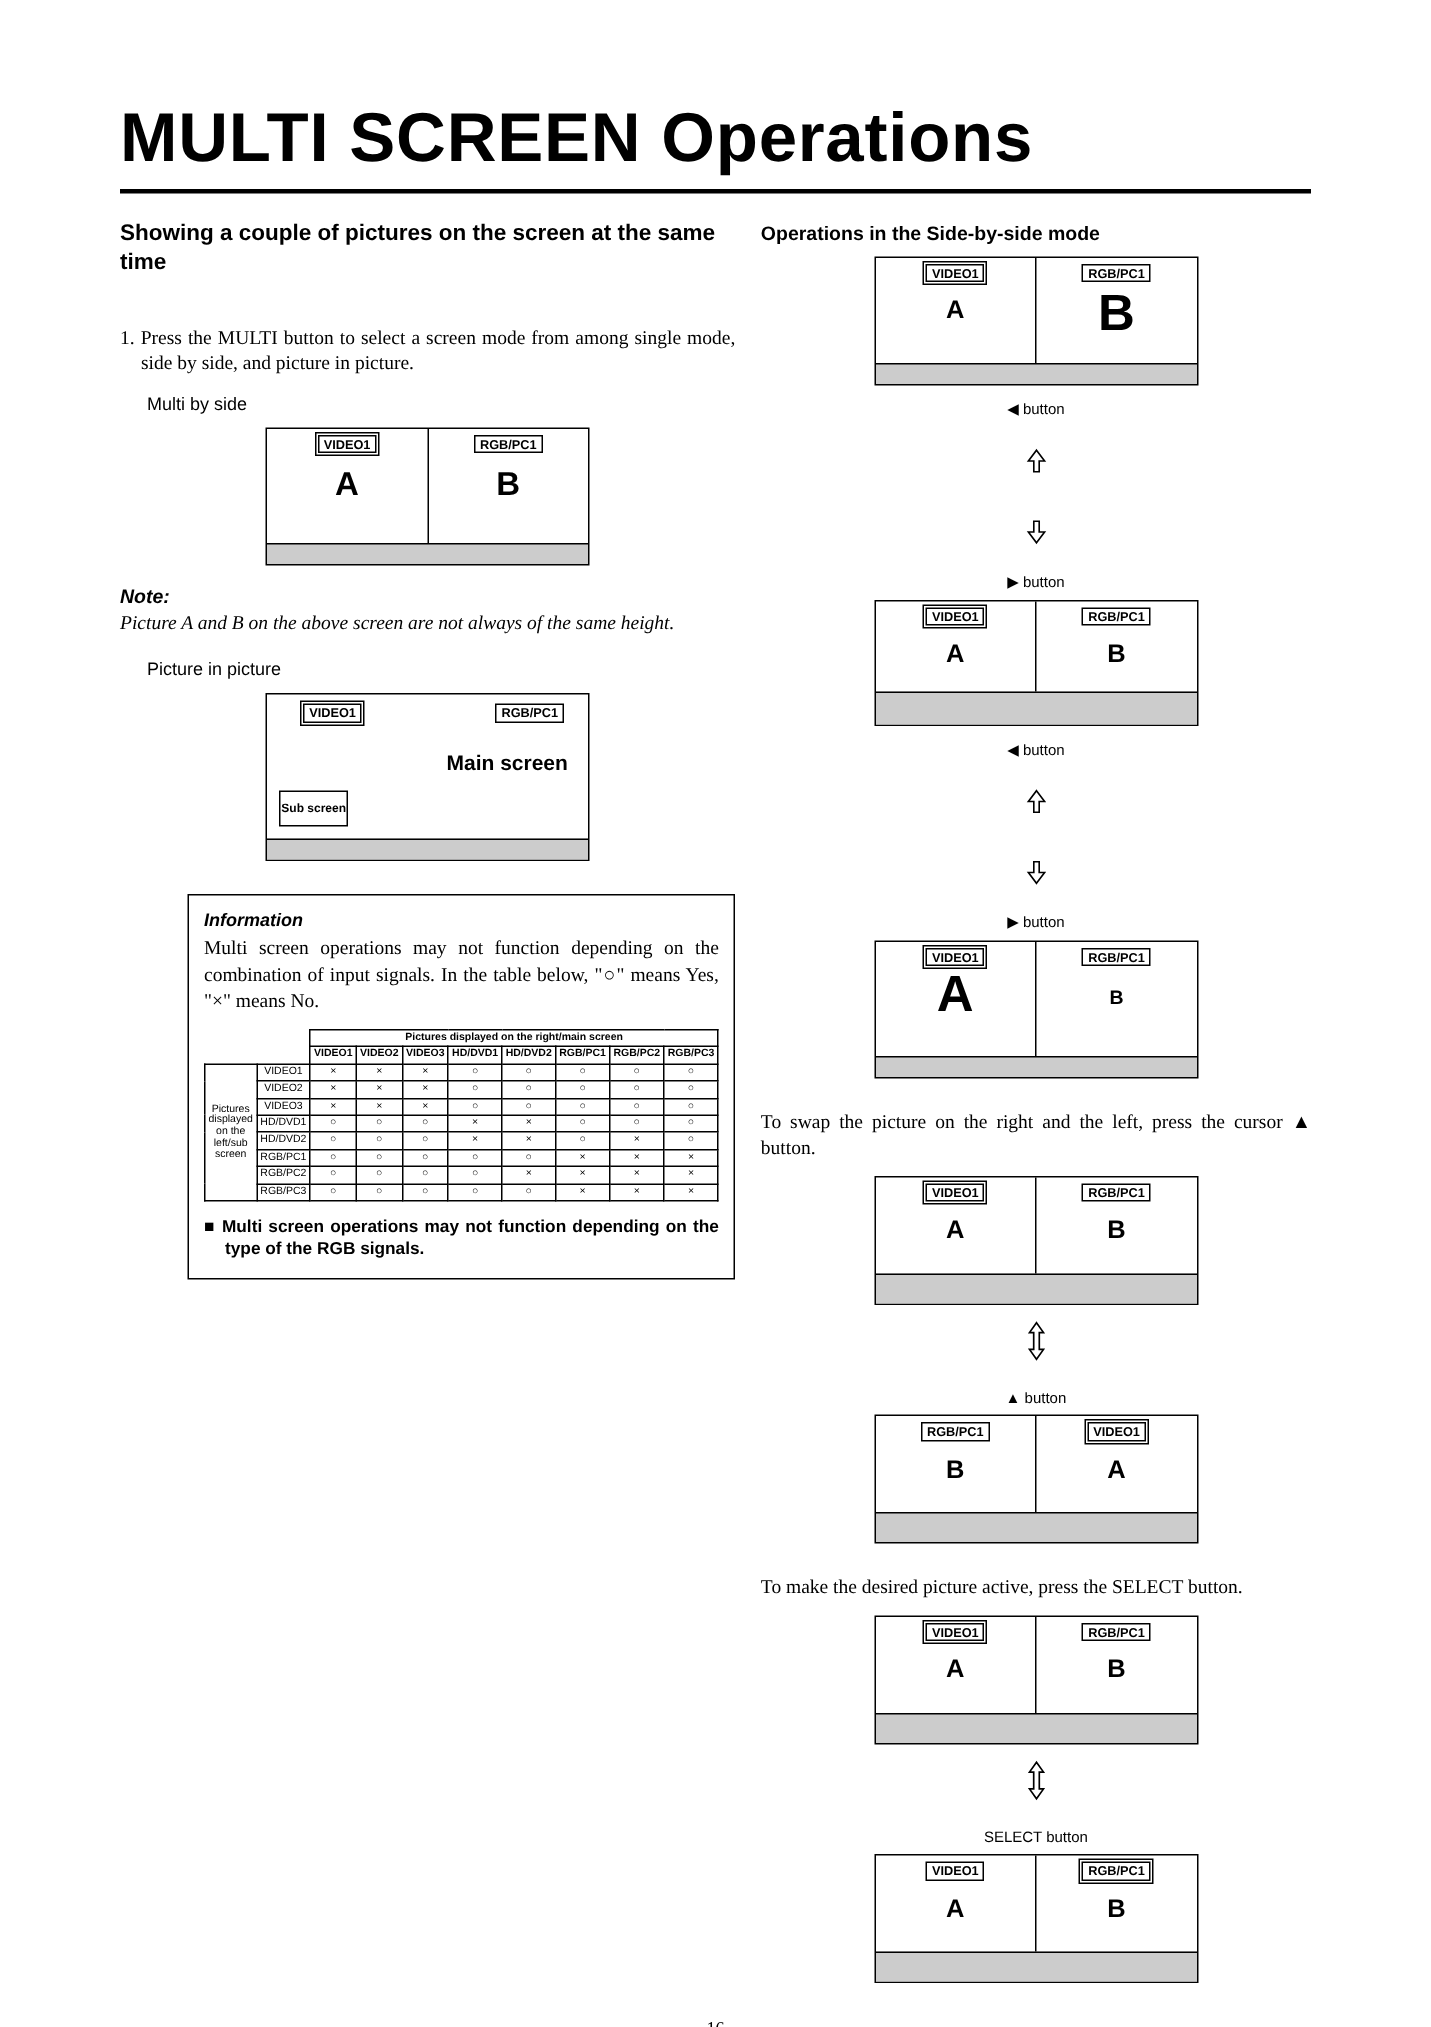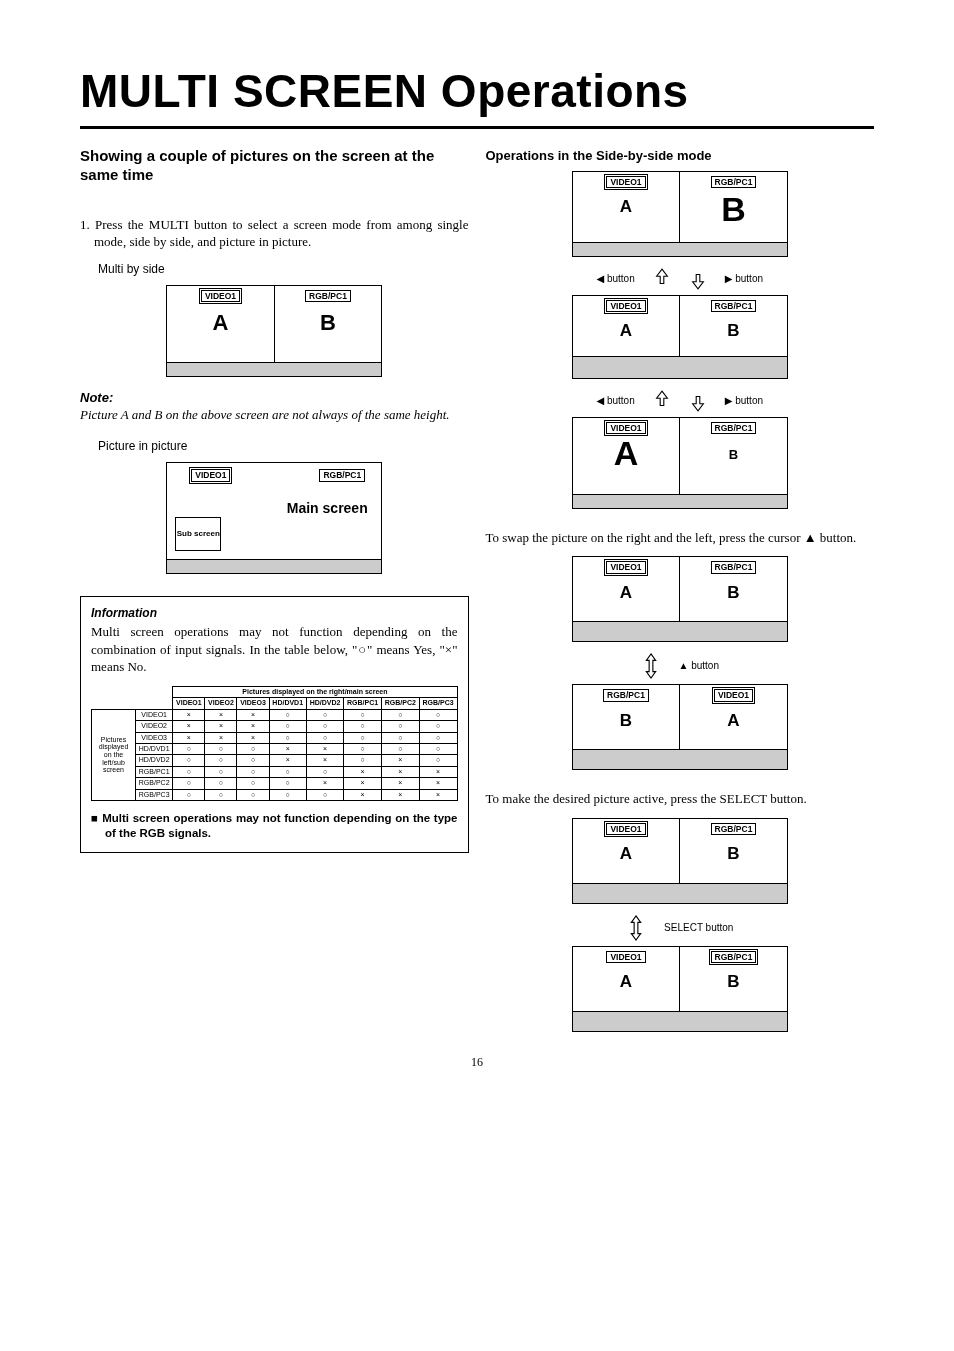--- a/index.html
+++ b/index.html
@@ -76,34 +76,35 @@
     font-family: Arial, Helvetica, sans-serif;
     font-weight: 900;
     font-style: italic;
     font-size: 13px;
     margin: 12px 0 0 0;
   }
   .note-body { font-style: italic; margin: 0 0 14px 0; }
   .pip-pane { position: relative; height: 96px; }
   .pip-sub {
     position: absolute; left: 8px; bottom: 8px;
-    width: 46px; height: 34px; border: 1px solid #000;
+    width: 46px; height: 24px; border: 1px solid #000;
     display: flex; align-items: center; justify-content: center;
     font-family: Arial, Helvetica, sans-serif; font-size: 8px; font-weight: bold; text-align: center; line-height: 1.1;
   }
   .pip-main {
     position: absolute; right: 0; top: 36px; width: 108px; text-align: center;
     font-family: Arial, Helvetica, sans-serif; font-weight: bold; font-size: 14px;
   }
   .pip-chip-left { position: absolute; left: 24px; top: 6px; }
   .pip-chip-right { position: absolute; right: 16px; top: 6px; }
   .info-box {
     border: 1px solid #000;
     padding: 8px 10px 10px 10px;
     margin-top: 22px;
+    margin-left: 45px;
   }
   .info-head {
     font-family: Arial, Helvetica, sans-serif;
     font-weight: 900;
     font-style: italic;
     font-size: 12px;
     margin: 0 0 2px 0;
   }
   table.compat {
     border-collapse: collapse;
@@ -129,21 +130,21 @@
   }
   .right-heading {
     font-family: Arial, Helvetica, sans-serif;
     font-weight: bold;
     font-size: 13px;
     margin: 0 0 6px 0;
   }
   .arrow-row {
     display: flex; align-items: center; justify-content: center; gap: 18px;
     margin: 4px 0 4px 0;
-    font-family: Arial, Helvetica, sans-serif; font-size: 10px;
+    font-family: Arial, Helvetica, sans-serif; font-size: 10px; flex-direction: column;
   }
   svg.arrow { width: 18px; height: 24px; }
   svg.darrow { width: 20px; height: 28px; }
   .center-block { display:flex; flex-direction:column; align-items:center; }
   .btn-label { font-family: Arial, Helvetica, sans-serif; font-size: 10px; }
   .page-num { text-align: center; font-size: 12px; margin-top: 16px; }
 </style>
 </head>
 <body>
 

